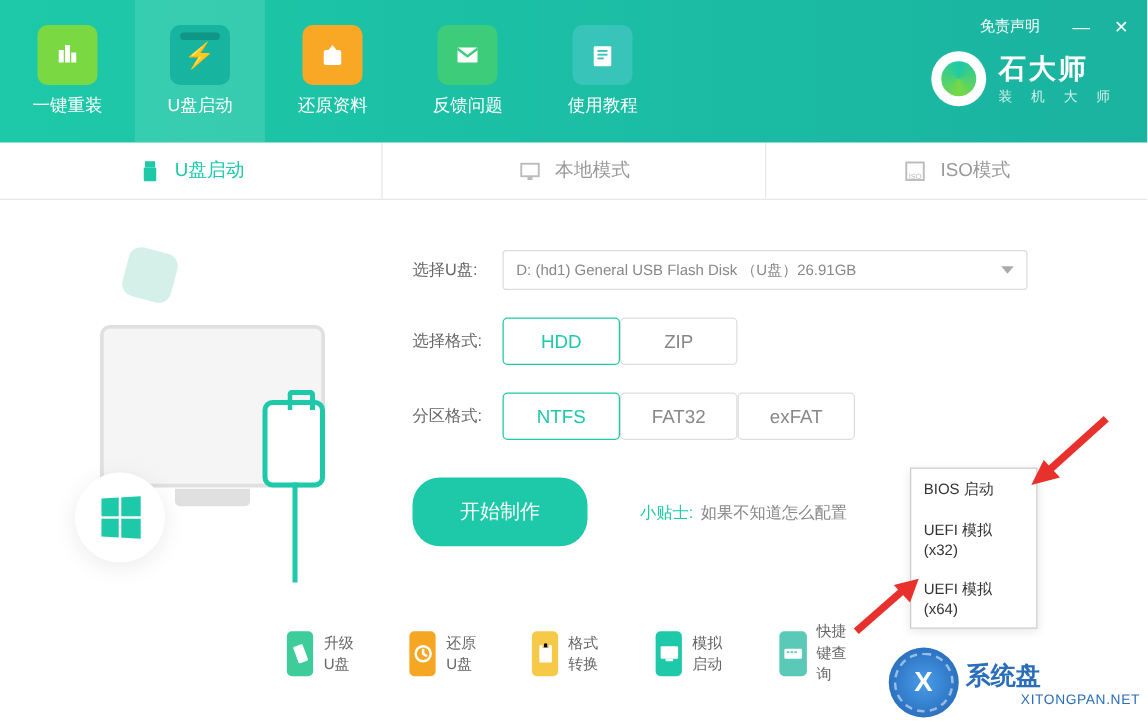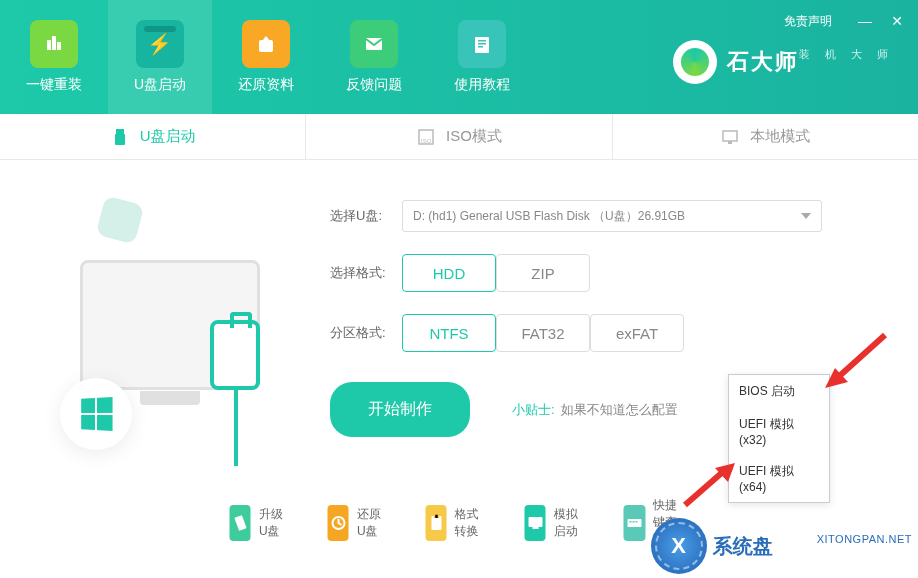--- a/index.html
+++ b/index.html
@@ -16,21 +16,21 @@
     .icon-usb-boot { background: #17b5a0; position: relative; }
     .icon-usb-boot::before { content:''; position:absolute; top:6px; left:8px; right:8px; height:6px; background:#0f9687; border-radius:3px; }
     .icon-usb-boot::after { content:'⚡'; color:#fff; font-size:20px; position:relative; z-index:1; }
     .icon-restore { background: #f9a825; }
     .icon-feedback { background: #3dcc7a; }
     .icon-tutorial { background: #38c4b8; }
     
     .brand { position: absolute; right: 24px; top: 40px; display: flex; align-items: center; color: #fff; }
     .brand-logo { width: 44px; height: 44px; background: #fff; border-radius: 50%; margin-right: 10px; display:flex; align-items:center; justify-content:center; }
     .brand-logo::before { content:''; width:28px; height:28px; background: conic-gradient(#1dc9a8, #7ad843, #1dc9a8); border-radius:50%; }
-    .brand-text { display: flex; flex-direction: row; }
+    .brand-text { display: flex; flex-direction: column; }
     .brand-title { font-size: 22px; font-weight: bold; letter-spacing: 2px; }
     .brand-sub { font-size: 11px; letter-spacing: 6px; opacity: 0.8; }
     
     .window-controls { position: absolute; top: 12px; right: 12px; display: flex; gap: 14px; align-items: center; }
     .disclaimer { color: #fff; font-size: 12px; margin-right: 10px; text-align: right; }
     .win-btn { width: 18px; height: 18px; color: #fff; cursor: pointer; display:flex; align-items:center; justify-content:center; font-size:14px; }
     
     .mode-tabs { display: flex; height: 46px; border-bottom: 1px solid #e8e8e8; }
     .mode-tab { flex: 1; display: flex; align-items: center; justify-content: center; gap: 10px; color: #999; font-size: 15px; cursor: pointer; border-right: 1px solid #e8e8e8; }
     .mode-tab:last-child { border-right: none; }
@@ -79,21 +79,21 @@
     .dropdown-menu { position: absolute; left: 728px; top: 374px; width: 102px; background: #fff; border: 1px solid #ccc; box-shadow: 0 2px 8px rgba(0,0,0,0.1); z-index: 10; }
     .dropdown-item { padding: 8px 10px; font-size: 12px; color: #333; cursor: pointer; }
     
     .arrow-annotation { position: absolute; z-index: 11; pointer-events: none; }
     .arrow1 { left: 820px; top: 330px; width: 70px; height: 60px; }
     .arrow2 { left: 680px; top: 460px; width: 60px; height: 50px; }
     
     .watermark { position: absolute; right: 6px; bottom: 4px; display: flex; align-items: center; gap: 6px; z-index: 20; }
     .wm-logo { width: 56px; height: 56px; background: radial-gradient(circle, #4a9de8, #1e5fb0); border-radius: 50%; display:flex; align-items:center; justify-content:center; color:#fff; font-weight:bold; font-size:22px; position:relative; }
     .wm-logo::before { content:''; position:absolute; inset:4px; border:2px dashed rgba(255,255,255,0.5); border-radius:50%; }
-    .wm-text { display: flex; flex-direction: row; font-size: 11px; }
+    .wm-text { display: flex; flex-direction: column; font-size: 11px; }
     .wm-title { font-size: 20px; font-weight: bold; color: #2a6db8; }
     .wm-url { color: #2a6db8; font-size: 11px; letter-spacing: 0.5px; margin-left: 44px; }
   </style>
 </head>
 <body>
 
 <div class="header">
   <div class="nav-tabs">
     <div class="nav-tab">
       <div class="nav-icon icon-reinstall">
@@ -161,34 +161,34 @@
       <svg width="20" height="20" viewBox="0 0 20 20">
           <rect x="6" y="2" width="8" height="5" fill="#1dc9a8"></rect>
           <rect x="5" y="7" width="10" height="11" fill="#1dc9a8" rx="1"></rect>
         </svg>
     </span>
     <span>U盘启动</span>
   </div>
   <div class="mode-tab">
     <span class="mode-icon">
       <svg width="20" height="20" viewBox="0 0 20 20">
+          <rect x="3" y="4" width="14" height="10" stroke="#bbb" fill="none" stroke-width="1.5"></rect>
+          <rect x="8" y="14" width="4" height="3" fill="#bbb"></rect>
+        </svg>
+    </span>
+    <span>本地模式</span>
+  </div>
+  <div class="mode-tab">
+    <span class="mode-icon">
+      <svg width="20" height="20" viewBox="0 0 20 20">
           <rect x="3" y="3" width="14" height="14" stroke="#bbb" fill="none" stroke-width="1.5"></rect>
           <text x="5" y="16" font-size="6" fill="#bbb">ISO</text>
         </svg>
     </span>
     <span>ISO模式</span>
-  </div>
-  <div class="mode-tab">
-    <span class="mode-icon">
-      <svg width="20" height="20" viewBox="0 0 20 20">
-          <rect x="3" y="4" width="14" height="10" stroke="#bbb" fill="none" stroke-width="1.5"></rect>
-          <rect x="8" y="14" width="4" height="3" fill="#bbb"></rect>
-        </svg>
-    </span>
-    <span>本地模式</span>
   </div>
 </div>
 
 <div class="content">
   <div class="illustration">
     <div class="leaf"></div>
     <div class="monitor"></div>
     <div class="usb-cable">
         <div class="usb-plug"></div>
       </div>

